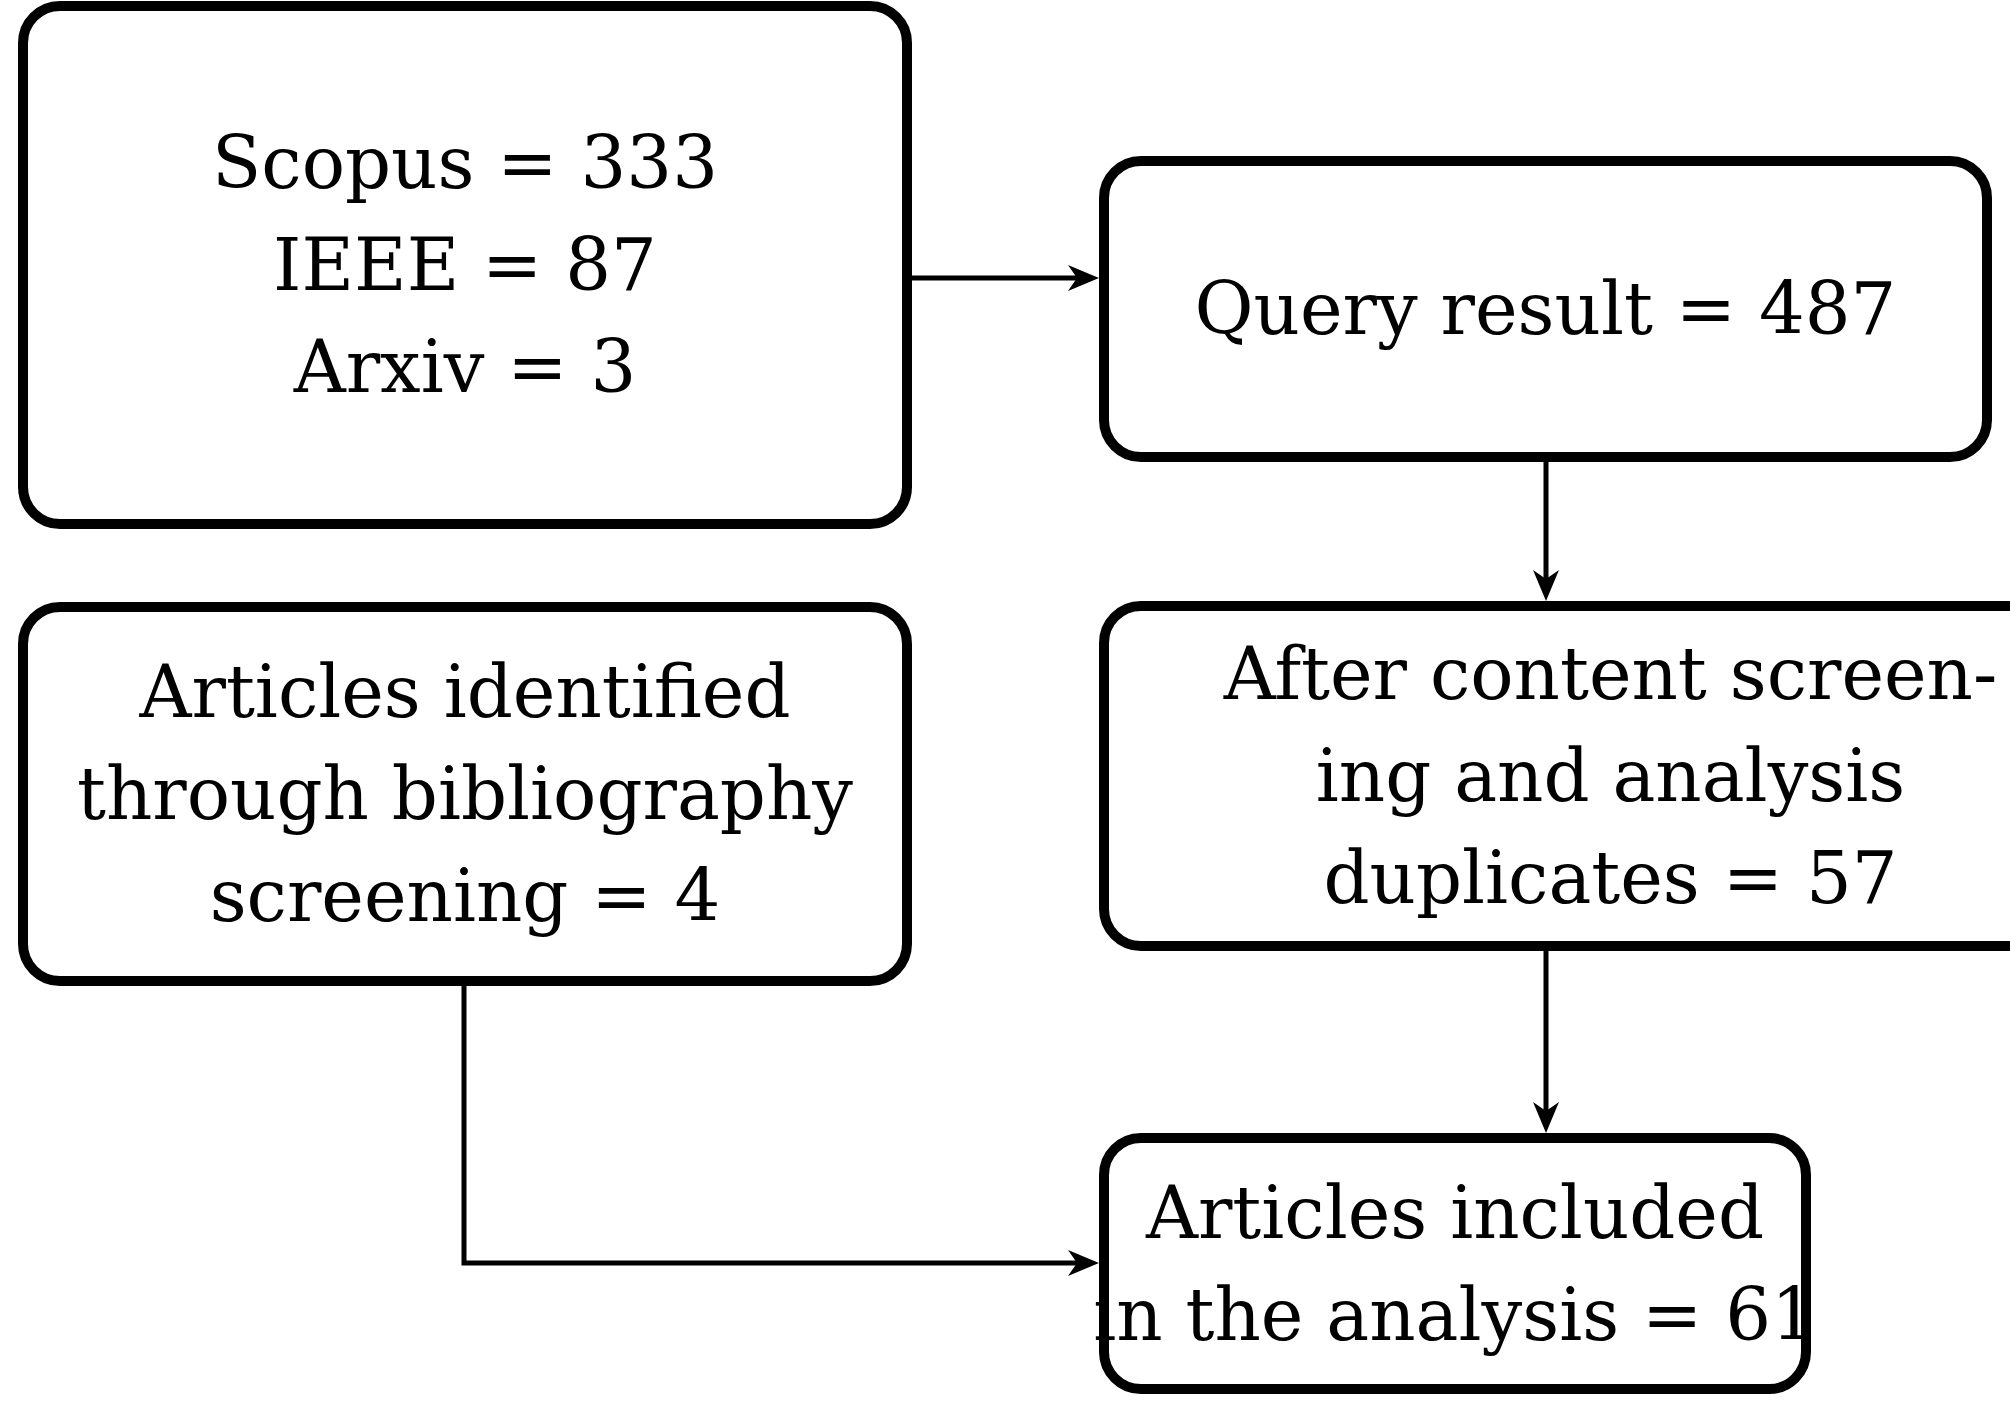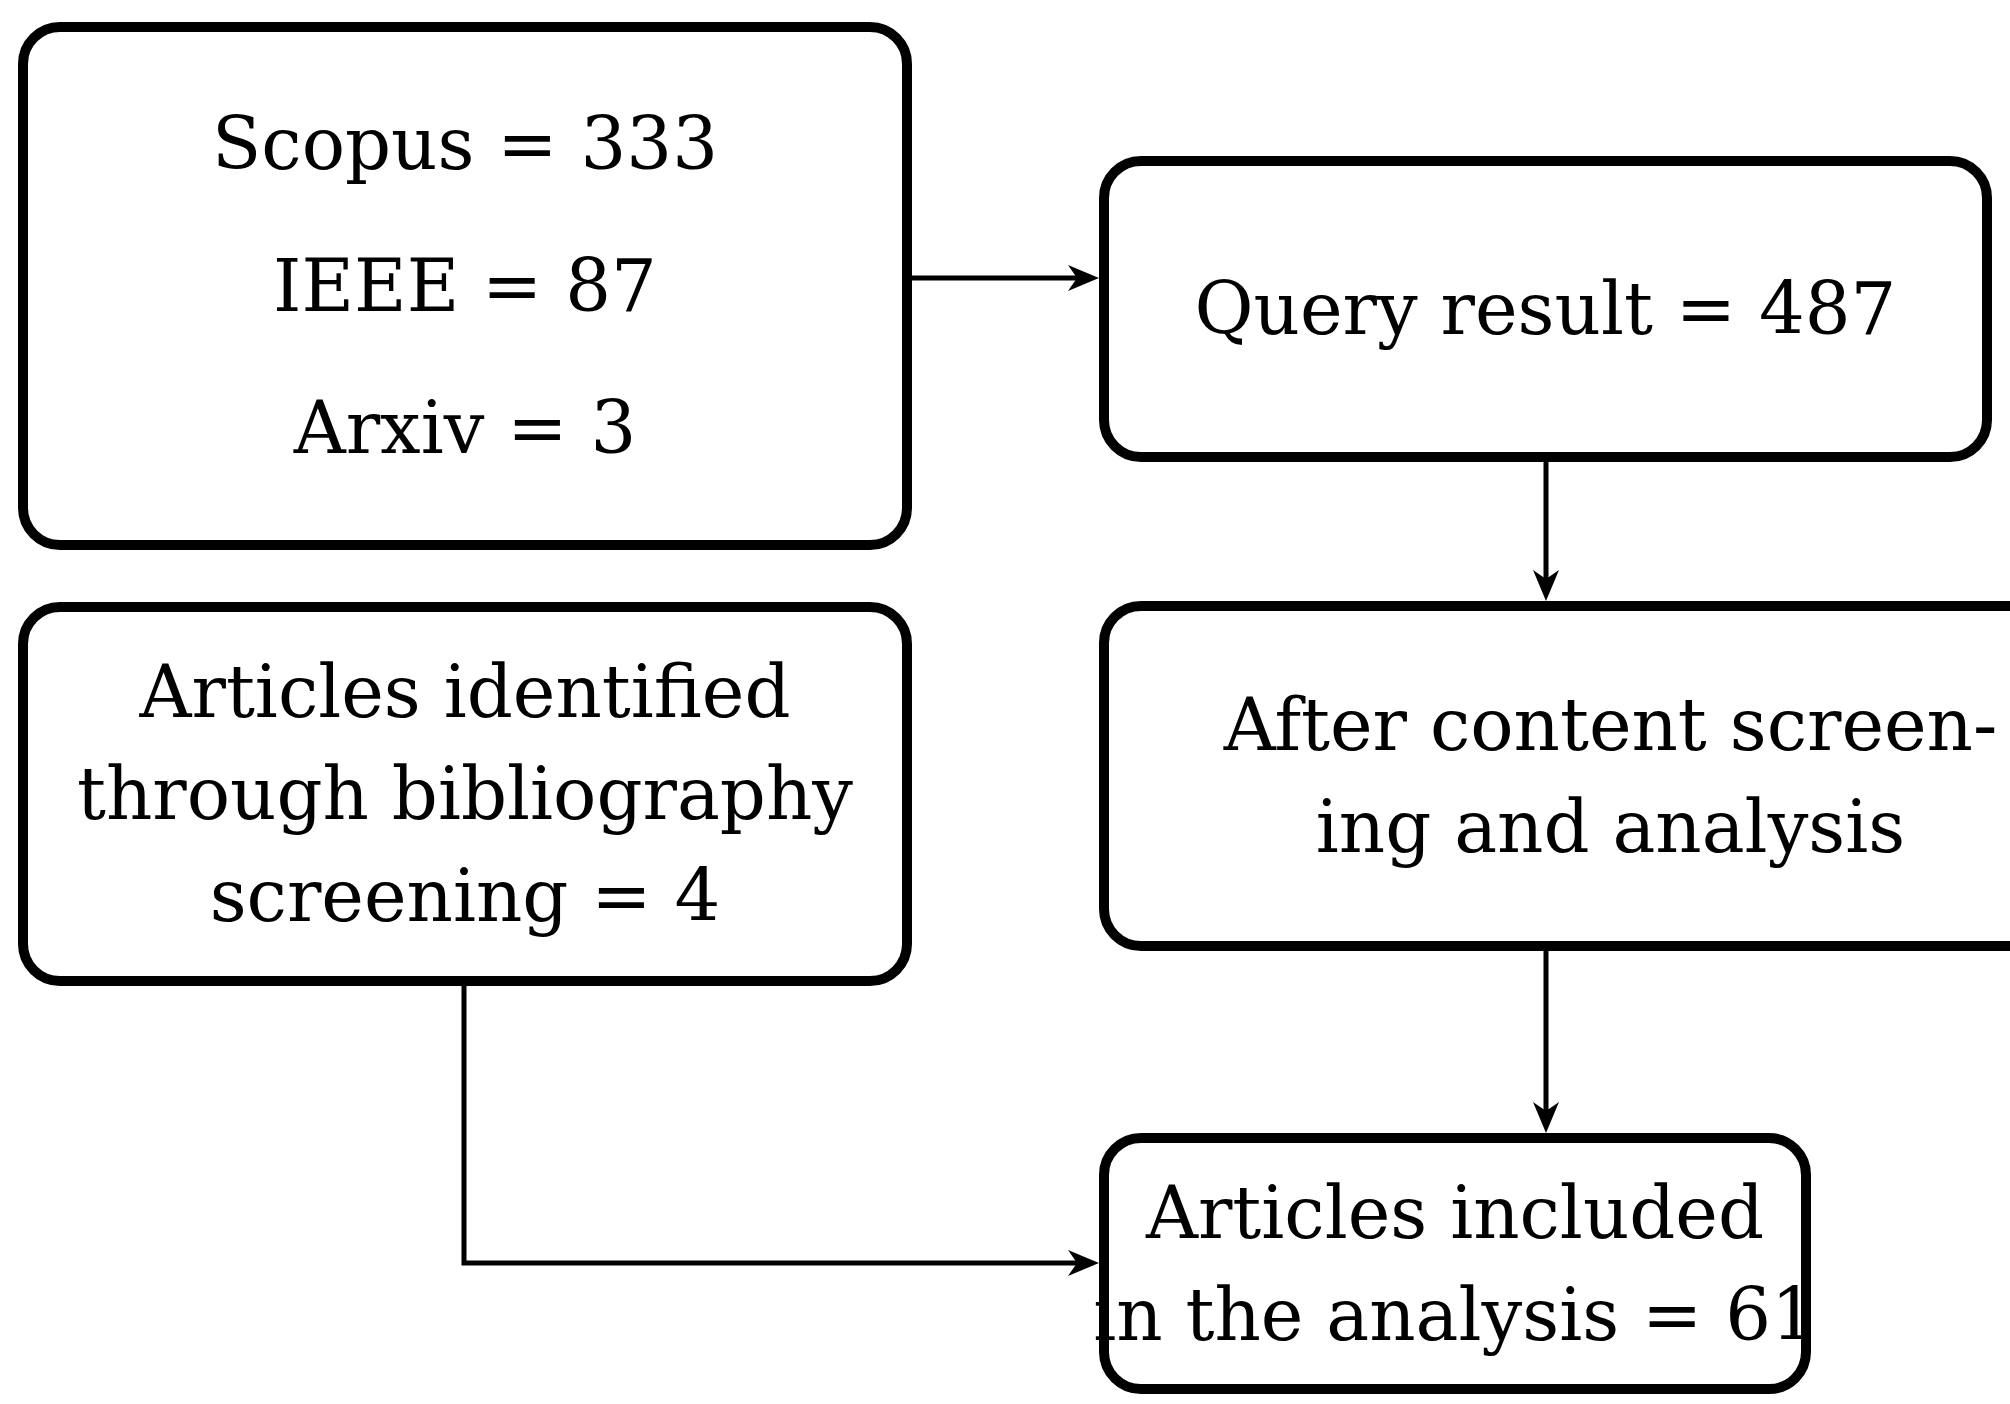--- a/index.html
+++ b/index.html
@@ -35,21 +35,21 @@
     align-items: center;
     text-align: center;
     font-size: 72px;
     line-height: 102px;
   }
   .flow-box .box-line {
     display: block;
     white-space: nowrap;
   }
   
-  #box-sources          { left: 18px;   top: 22px;   width: 894px; height: 528px; gap: 40px; }
+  #box-sources          { left: 18px;   top: 1px;   width: 894px; height: 528px; }
   #box-query-result     { left: 1099px; top: 156px;  width: 893px; height: 306px; }
   #box-bibliography     { left: 18px;   top: 602px;  width: 894px; height: 384px; }
   #box-content-screening{ left: 1099px; top: 601px;  width: 1023px; height: 350px; }
   #box-included         { left: 1099px; top: 1133px; width: 712px; height: 261px; }
 </style>
 </head>
 <body>
 
 <div class="figure-canvas">
 
@@ -80,20 +80,21 @@
 
   <div class="flow-box" id="box-bibliography">
     <span class="box-line">Articles identified</span>
     <span class="box-line">through bibliography</span>
     <span class="box-line">screening = 4</span>
   </div>
 
   <div class="flow-box" id="box-content-screening">
     <span class="box-line">After content screen-</span>
     <span class="box-line">ing and analysis</span>
+    <span class="box-line">duplicates = 57</span>
   </div>
 
   <div class="flow-box" id="box-included">
     <span class="box-line">Articles included</span>
     <span class="box-line">in the analysis = 61</span>
   </div>
 
 </div>
 
 </body></html>

